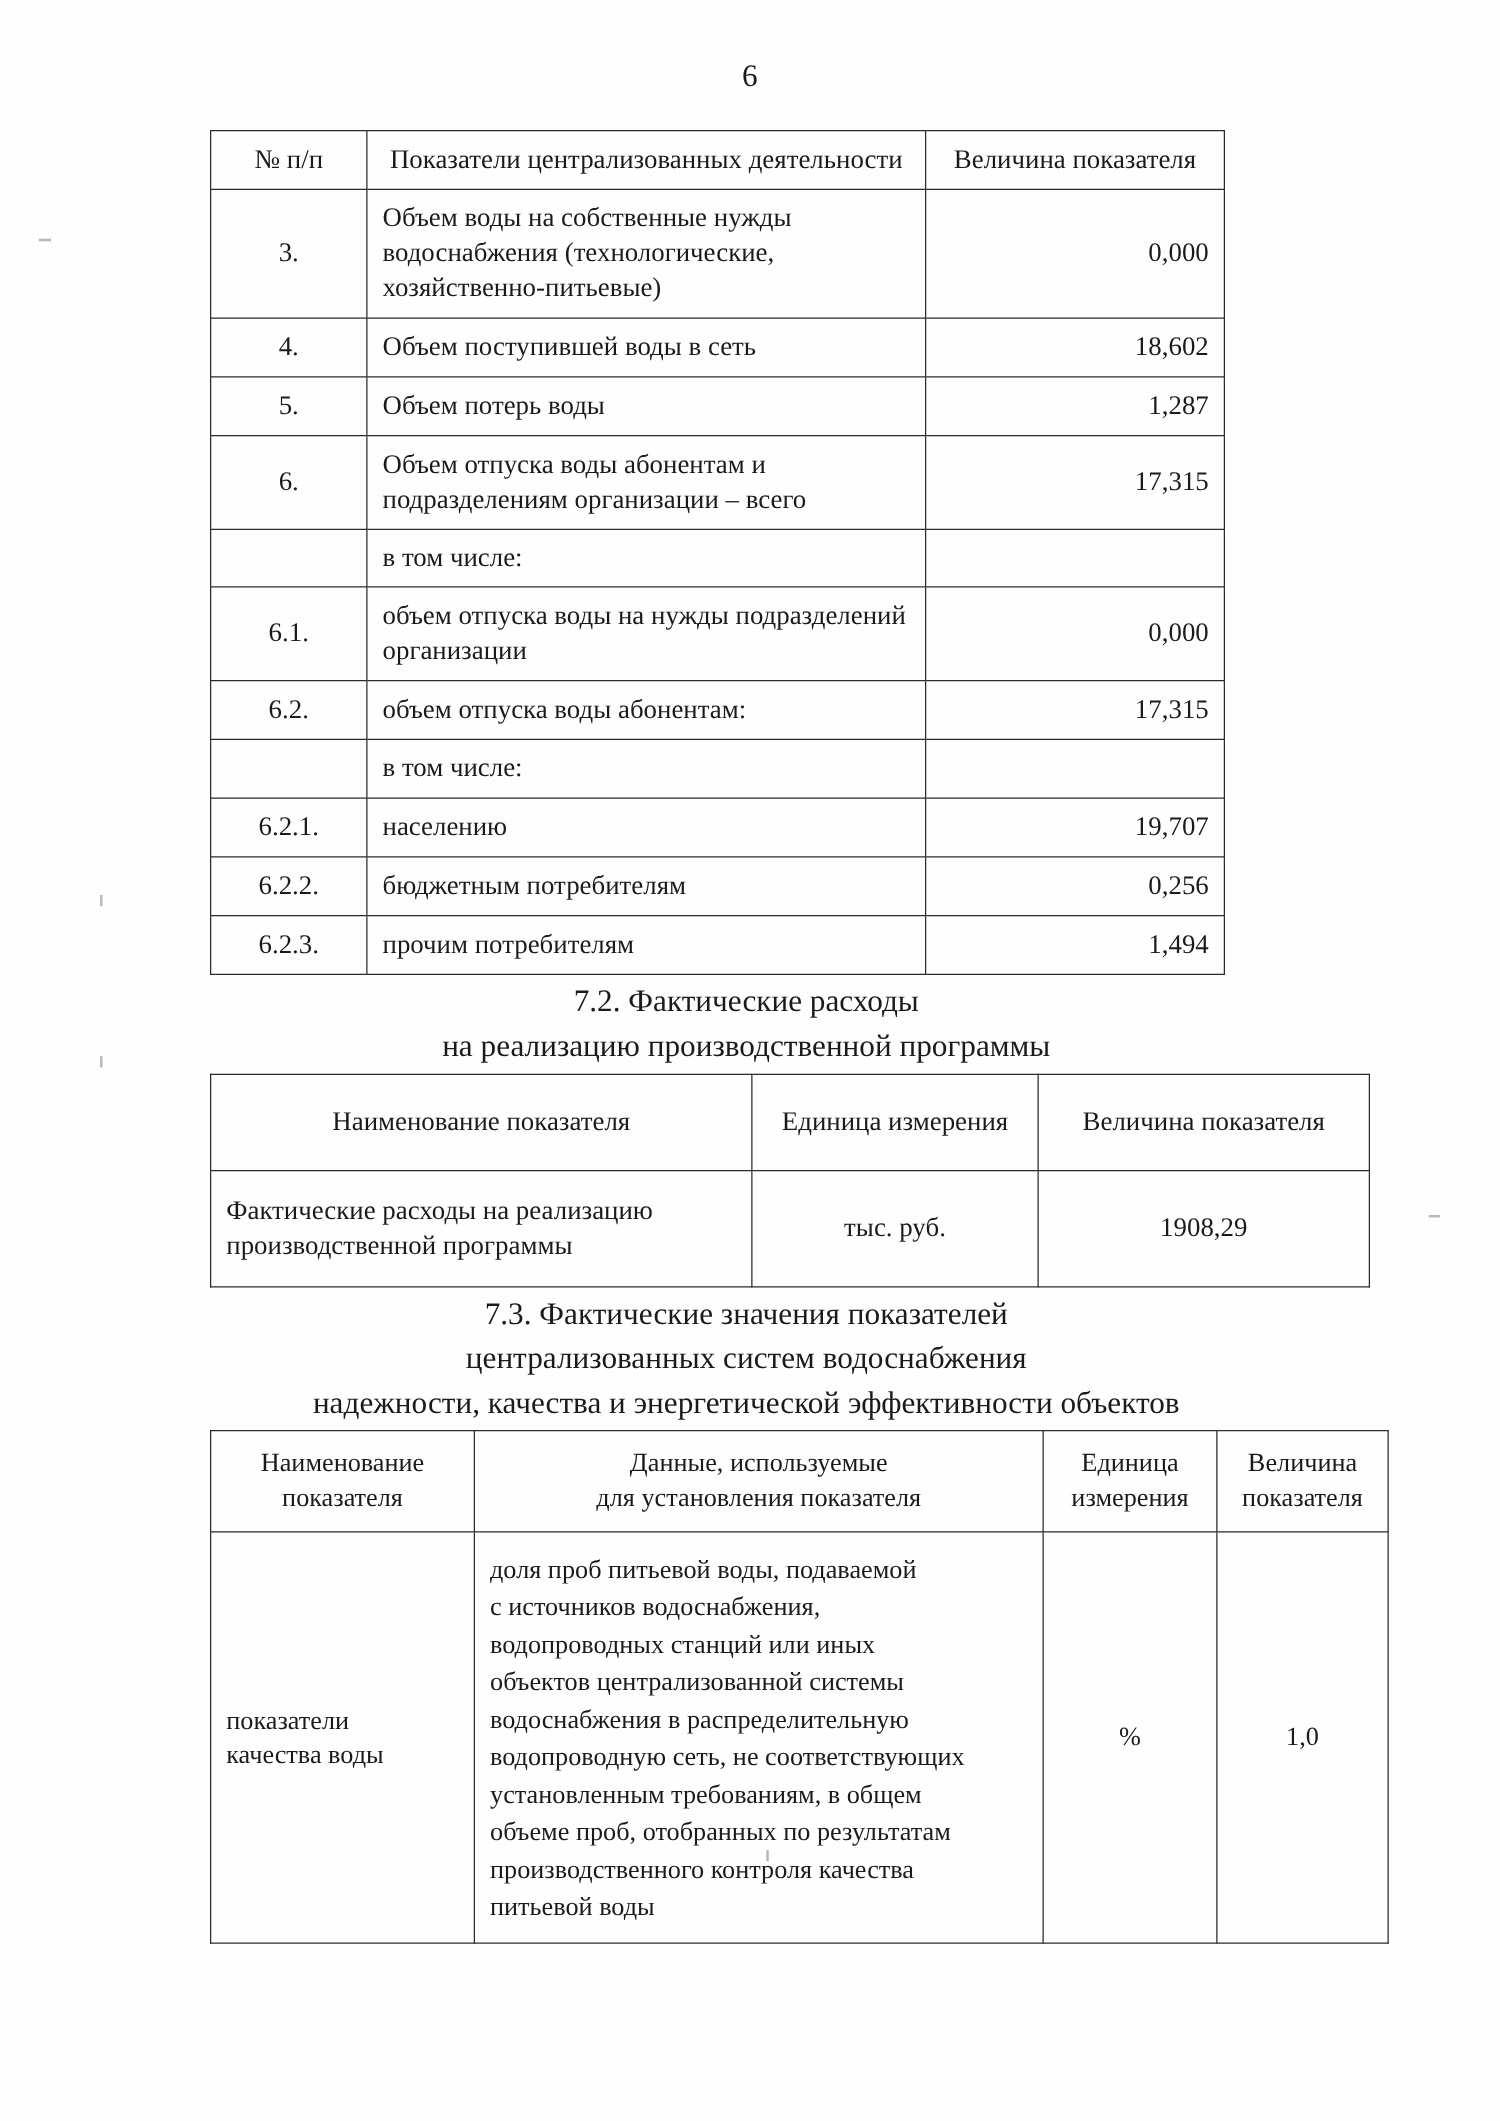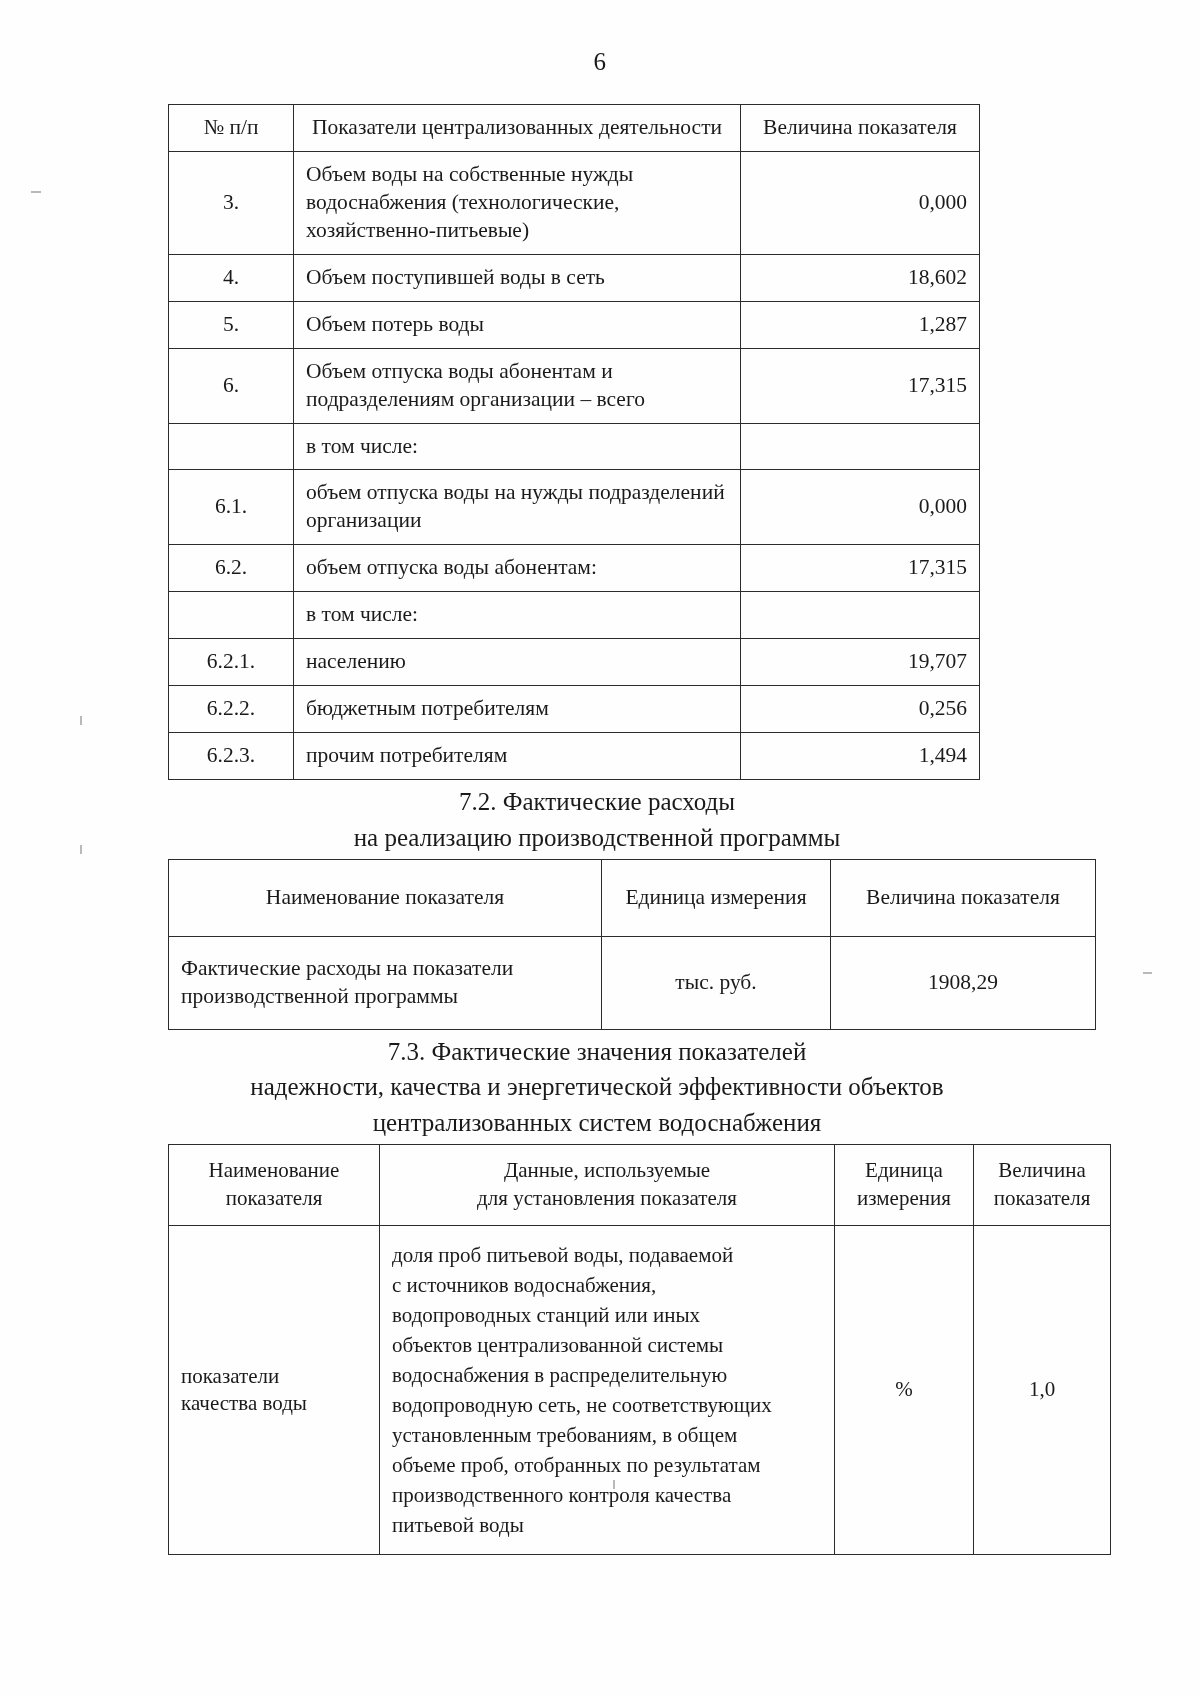--- a/index.html
+++ b/index.html
@@ -191,33 +191,33 @@
 
     <table class="doc t2">
       <tbody>
         <tr class="hdr">
           <td class="t2-name">Наименование показателя</td>
           <td class="t2-unit">Единица измерения</td>
           <td class="t2-val">Величина показателя</td>
         </tr>
         <tr class="body">
           <td class="t2-name">
-            <span class="two-line">Фактические расходы на показатели</span>
+            <span class="two-line">Фактические расходы на реализацию</span>
             <span class="two-line">производственной программы</span>
           </td>
           <td class="t2-unit">тыс. руб.</td>
           <td class="t2-val">1908,29</td>
         </tr>
       </tbody>
     </table>
 
     <h2 class="section sec-73">
       <span class="two-line">7.3. Фактические значения показателей</span>
+      <span class="two-line">централизованных систем водоснабжения</span>
       <span class="two-line">надежности, качества и энергетической эффективности объектов</span>
-      <span class="two-line">централизованных систем водоснабжения</span>
     </h2>
 
     <table class="doc t3">
       <tbody>
         <tr class="hdr">
           <td class="t3-name">
             <span class="two-line">Наименование</span>
             <span class="two-line">показателя</span>
           </td>
           <td class="t3-data">

